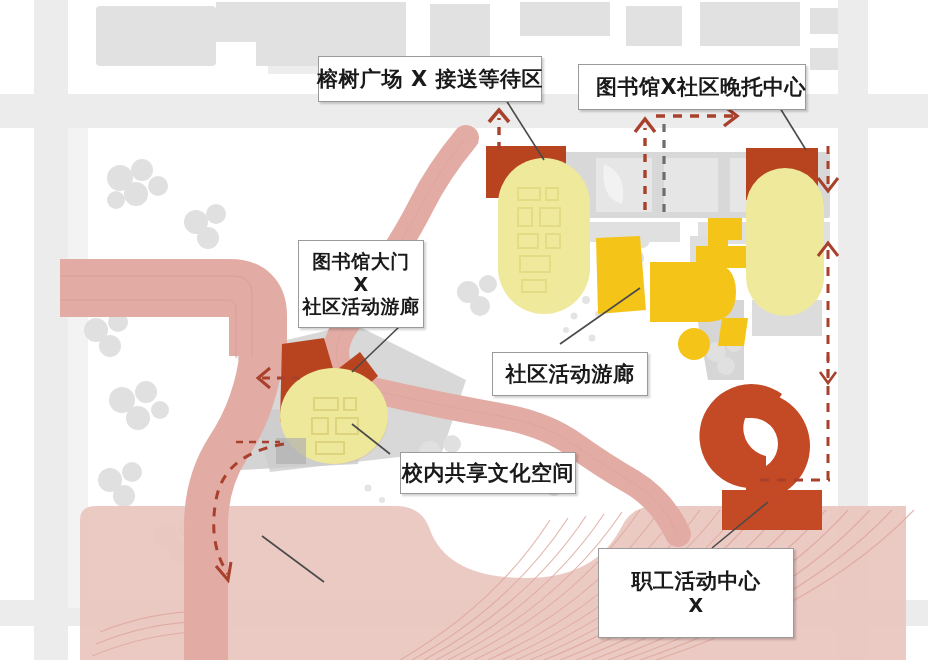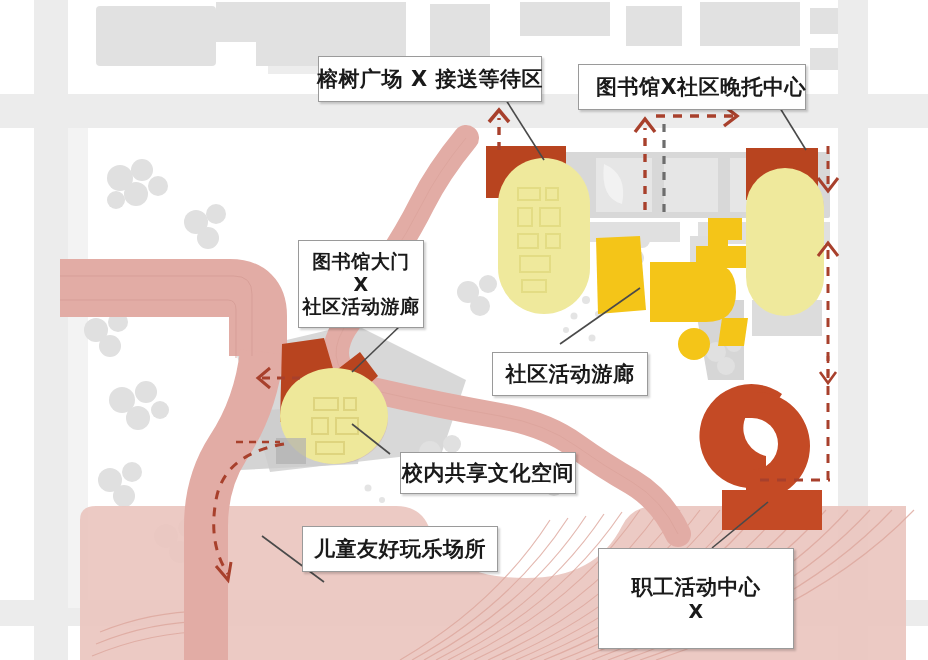--- a/index.html
+++ b/index.html
@@ -345,22 +345,19 @@
   </div>
 
   <div class="callout c-big" style="left:492px;top:352px;width:156px;height:44px;">
     <span class="ln">社区活动游廊</span>
   </div>
 
   <div class="callout c-big" style="left:370px;top:452px;width:176px;height:42px;margin-left:30px;">
     <span class="ln">校内共享文化空间</span>
   </div>
 
-  <div class="callout c-big" style="left:302px;top:526px;width:196px;height:46px;">
-    <span class="ln">儿童友好玩乐场所</span>
-  </div>
-
-  <div class="callout c-big" style="left:598px;top:548px;width:196px;height:101px;">
+
+  <div class="callout c-big" style="left:598px;top:548px;width:196px;height:90px;">
     <span class="ln">职工活动中心</span>
     <span class="ln c-x">X</span>
   </div>
 
 </div>
 
 </body></html>

